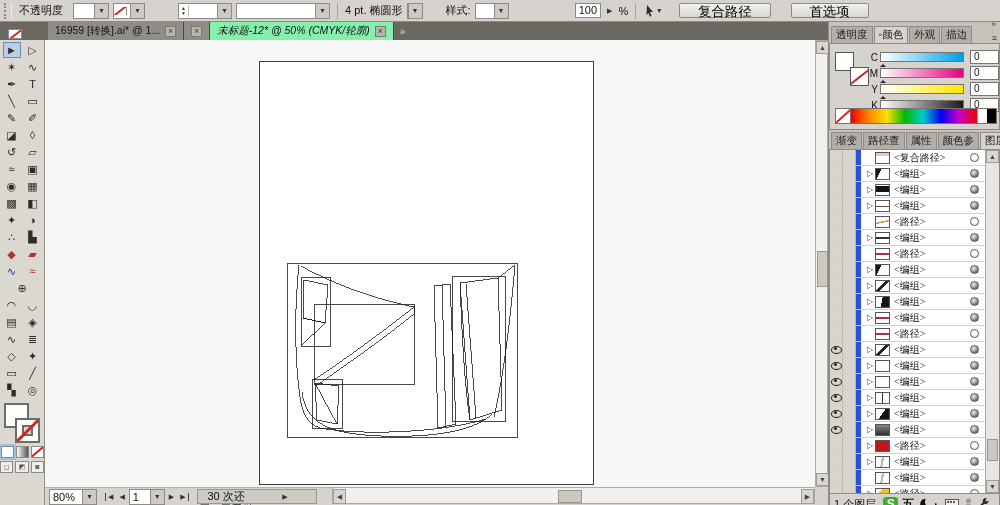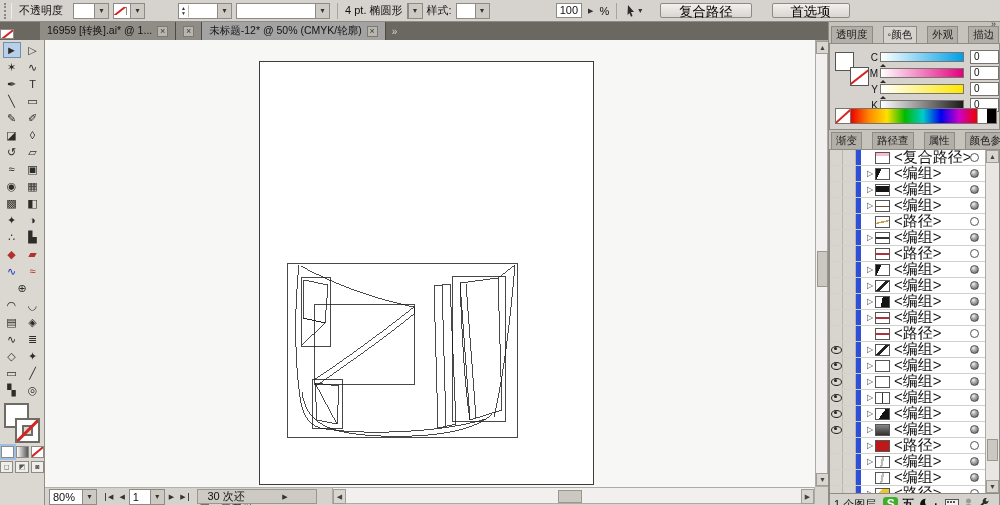--- a/index.html
+++ b/index.html
@@ -18,24 +18,24 @@
              font-size:8px;display:flex;align-items:center;justify-content:center;margin-left:auto;}
   .spin{width:9px;height:12px;display:inline-flex;flex-direction:column;align-items:center;justify-content:center;
         font-size:5px;line-height:5px;color:#333;border-right:1px solid #c0bdb7;}
   .none-chip{background:#fff;position:relative;overflow:hidden;border:1px solid #8e8b86;}
   .none-chip::after{content:'';position:absolute;left:-25%;top:45%;width:150%;height:2px;background:#d42424;transform:rotate(-38deg);}
   .btn{background:linear-gradient(#f2f1ee,#d9d6d0);border:1px solid #8e8b86;border-radius:2px;
        padding:1px 18px;height:15px;line-height:14px;white-space:nowrap;}
   .vsep{width:1px;height:16px;background:#a8a5a0;margin:0 3px;}
   .valbox{background:#fff;border:1px solid #8e8b86;height:13px;padding:0 3px;line-height:13px;}
   
-  #tab-strip{left:0;top:22px;width:944px;height:18px;background:#6b6862;display:flex;align-items:stretch;}
+  #tab-strip{left:0;top:22px;width:944px;height:18px;background:#6b6862;display:flex;align-items:stretch;padding-left:8px;}
   .doc-tab{display:flex;align-items:center;gap:5px;padding:0 7px;border-right:1px solid #4c4a46;
            background:#908d87;color:#141414;white-space:nowrap;overflow:hidden;max-width:215px;font-size:10.5px;}
-  .doc-tab.active{background:#a3a3a3;}
+  .doc-tab.active{background:#86efac;font-style:italic;}
   .doc-tab .x{font-size:9px;color:#3c3c3c;border:1px solid #7c7973;background:#b9b6b0;width:9px;height:9px;
               line-height:8px;text-align:center;flex:0 0 auto;}
   .tab-spacer{flex:1;}
   #tab-overflow{color:#d8d5cf;align-self:center;padding:0 6px;font-size:10px;}
   
   #tools{left:0;top:40px;width:45px;height:465px;background:#dbd8d2;border-right:1px solid #918e88;
          box-sizing:border-box;padding-top:2px;}
   .tool-row{height:17px;display:flex;justify-content:center;gap:3px;}
   .tool{width:18px;height:16px;display:flex;align-items:center;justify-content:center;font-size:11px;color:#2e2c29;}
   .tool.active{background:#b9cfe8;border:1px solid #6f8fb0;box-sizing:border-box;}
@@ -62,21 +62,21 @@
   #hscroll{left:332px;top:487px;width:483px;height:17px;}
   
   #status{left:45px;top:487px;width:770px;height:18px;background:#d6d3ce;border-top:1px solid #b4b1aa;
           display:flex;align-items:center;gap:2px;padding-left:4px;box-sizing:border-box;}
   .nav-btn{font-size:7px;color:#333;padding:0 2px;}
   #undo-box{background:#cdcac4;border:1px solid #9a978f;height:13px;line-height:13px;width:118px;text-align:center;
             margin-left:6px;display:flex;align-items:flex-start;}
   #undo-box span{flex:1;text-align:center;}
   
   #dock{left:828px;top:22px;width:172px;height:483px;background:#c6c3bc;box-sizing:border-box;border-left:1px solid #8e8b86;}
-  .ptabs{display:flex;align-items:flex-end;height:15px;padding-left:2px;gap:10px;}
+  .ptabs{display:flex;align-items:flex-end;height:15px;padding-left:2px;gap:1px;}
   .ptab{padding:1px 4px 1px;background:#b2afa8;border:1px solid #8e8b86;border-bottom:none;font-size:10.5px;
         white-space:nowrap;color:#1c1c1c;}
   .ptab.active{background:#d6d3ce;}
   .pmenu{margin-left:auto;margin-right:3px;font-size:9px;color:#333;}
   .pbody{background:#d6d3ce;border:1px solid #8e8b86;}
   
   #color-body{height:85px;position:relative;}
   .slider-row{position:absolute;left:38px;display:flex;align-items:center;height:12px;}
   .sl-label{width:10px;text-align:right;margin-right:2px;font-size:10px;}
   .sl-track{width:82px;height:8px;border:1px solid #77746e;position:relative;}
@@ -92,21 +92,21 @@
   
   #layers-list{position:relative;height:343px;background:#fff;border:1px solid #8e8b86;overflow:hidden;}
   .lrow{height:15px;display:flex;align-items:center;border-bottom:1px solid #d2d0cc;position:relative;}
   .cell{width:13px;height:15px;background:#d8d5cf;border-right:1px solid #b9b6b0;box-sizing:border-box;
         display:flex;align-items:center;justify-content:center;flex:0 0 auto;}
   .bluebar{width:5px;height:15px;background:#2e4fd7;flex:0 0 auto;margin-right:4px;}
   .eye{width:9px;height:6px;border:1px solid #222;border-radius:50%;position:relative;}
   .eye::after{content:'';position:absolute;left:2px;top:0.5px;width:3px;height:3px;background:#222;border-radius:50%;}
   .tri{width:10px;font-size:8px;color:#444;flex:0 0 auto;text-align:center;}
   .thumb{width:15px;height:12px;border:1px solid #555;background:#fff;flex:0 0 auto;margin-right:4px;box-sizing:border-box;}
-  .lname{flex:1;font-size:15px;white-space:nowrap;overflow:hidden;}
+  .lname{flex:1;font-size:10px;white-space:nowrap;overflow:hidden;font-family:Liberation Serif, serif;}
   .tgt{width:9px;height:9px;border:1px solid #555;border-radius:50%;flex:0 0 auto;margin-right:20px;box-sizing:border-box;}
   .tgt.f{background:radial-gradient(circle at 35% 30%,#eee,#4a4a4a);}
   
   .th-pink{background:linear-gradient(#f5bfca 35%,#fff 35%);}
   .th-wedge{background:linear-gradient(115deg,#141414 30%,#fff 30%);}
   .th-black{background:linear-gradient(#fff 12%,#141414 12% 75%,#fff 75%);}
   .th-curve{background:linear-gradient(#fff 45%,#6b5036 45% 58%,#fff 58%);}
   .th-tan{background:linear-gradient(168deg,#fff 44%,#c8a050 44% 56%,#fff 56%);}
   .th-split{background:linear-gradient(#fff 42%,#333 42% 58%,#fff 58%);}
   .th-redline{background:linear-gradient(#fff 42%,#b03040 42% 58%,#fff 58%);}
@@ -150,21 +150,21 @@
     <span class="dd">▾</span>
     </span>
   <span class="combo" style="width:92px;">
     <span class="dd">▾</span>
     </span>
   <span class="vsep"></span>
   <span class="cb-label">4 pt. 椭圆形</span>
   <span class="combo" style="width:14px;">
     <span class="dd">▾</span>
     </span>
-  <span class="cb-label" style="margin-left:0;">样式:</span>
+  <span class="cb-label" style="margin-left:19px;">样式:</span>
   <span class="combo" style="width:32px;">
     <span class="dd">▾</span>
     </span>
   <span class="link">未选择对象:</span>
   <span class="valbox">100</span>
   <span class="nav-btn">▶</span>
   <span class="cb-label">%</span>
   <span class="vsep"></span>
   <span style="display:inline-flex;align-items:center;">
     <svg width="14" height="14" viewBox="0 0 14 14">

